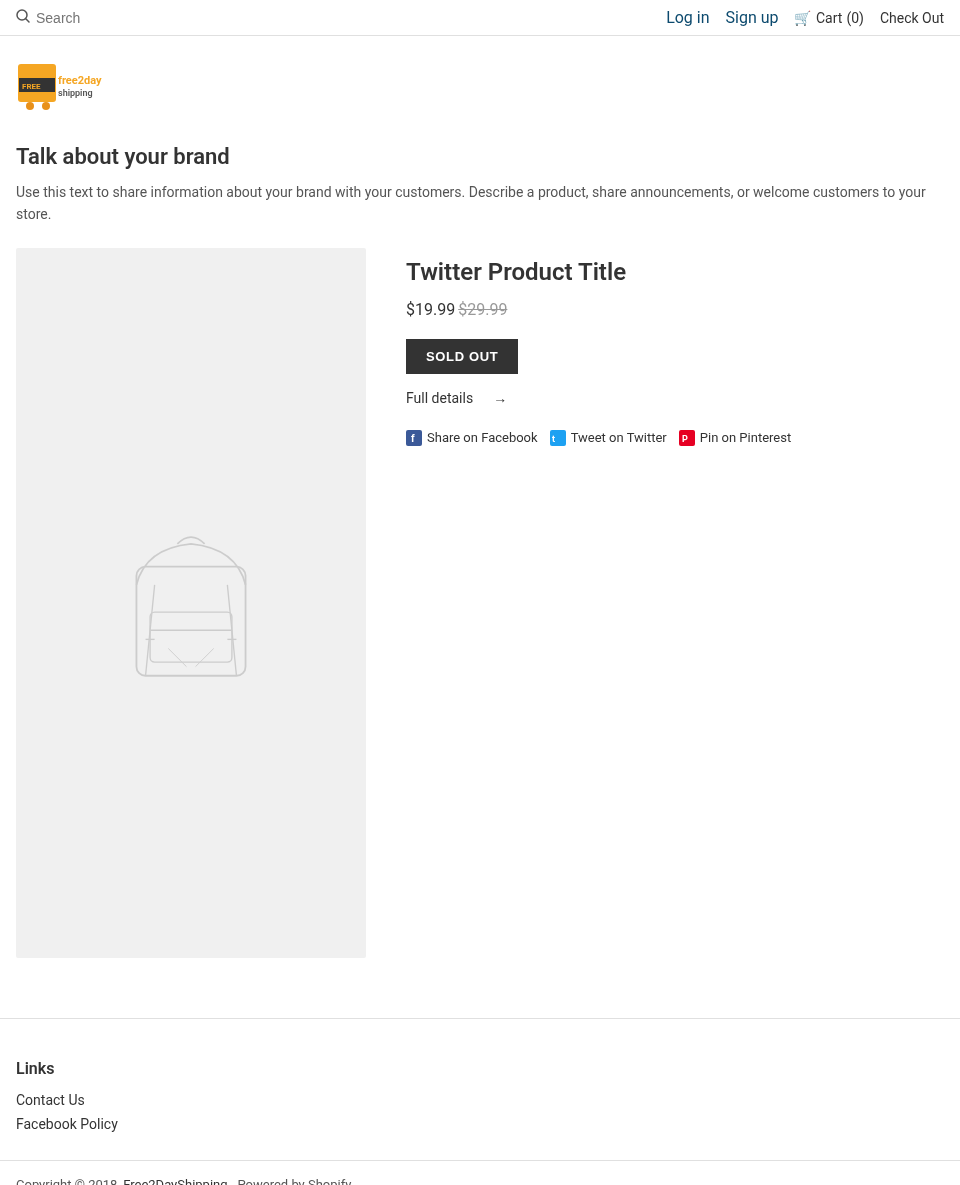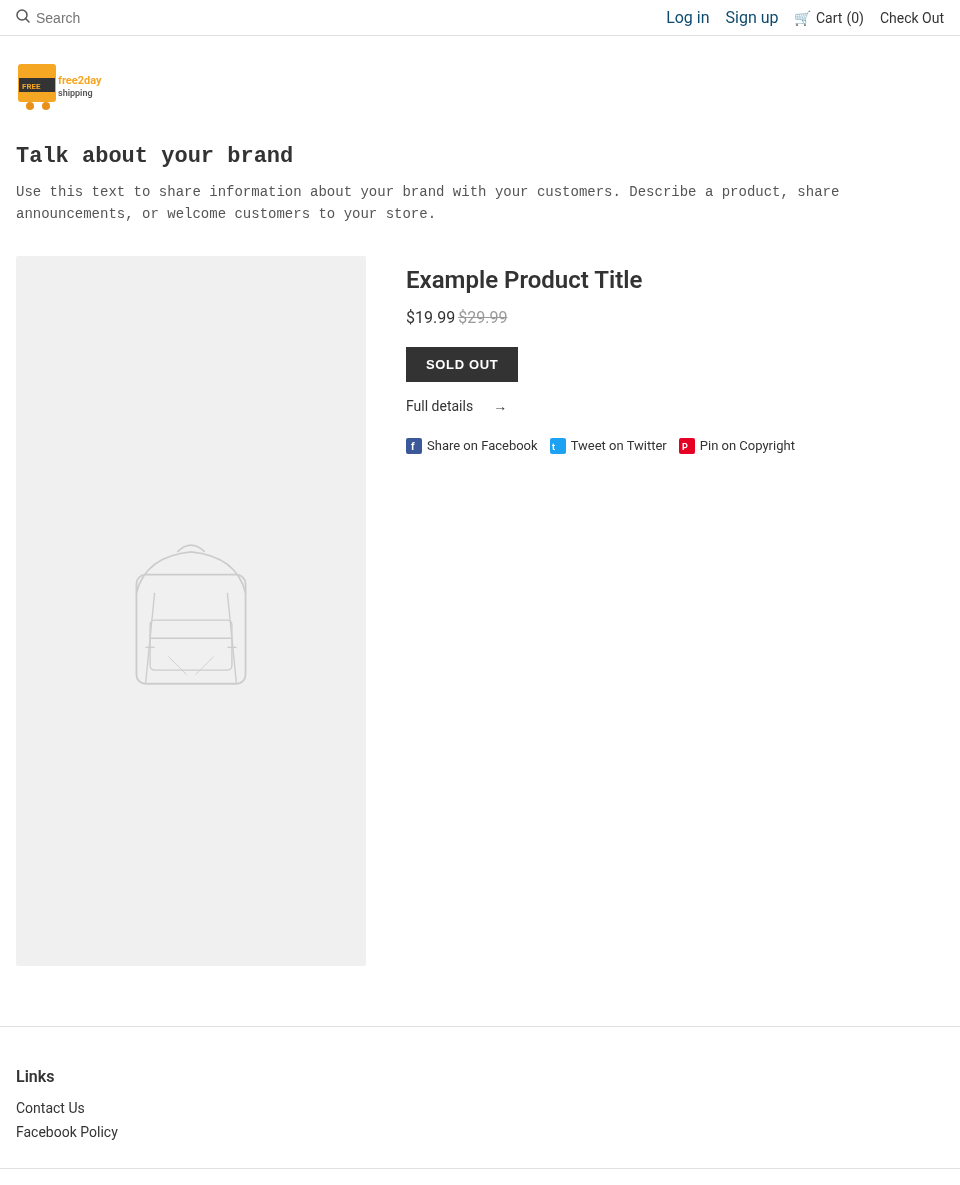--- a/index.html
+++ b/index.html
@@ -72,22 +72,21 @@
 
     
     .main-content {
       max-width: 960px;
       margin: 0 auto;
       padding: 20px 16px;
     }
 
     
     .brand-section {
-      margin-bottom: 30px;
-      font-family: Liberation Mono, monospace;
+      margin-bottom: 22px;
     }
     .brand-title {
       font-size: 22px;
       font-weight: 600;
       margin-bottom: 12px;
       color: #333;
     }
     .brand-description {
       font-size: 14px;
       color: #555;
@@ -286,21 +285,21 @@
 
         <line x1="50" y1="150" x2="60" y2="150" stroke="#aaa" stroke-width="1.5"></line>
         <line x1="140" y1="150" x2="150" y2="150" stroke="#aaa" stroke-width="1.5"></line>
 
         <line x1="75" y1="160" x2="95" y2="180" stroke="#aaa" stroke-width="1"></line>
         <line x1="105" y1="180" x2="125" y2="160" stroke="#aaa" stroke-width="1"></line>
       </svg>
     </div>
 
     <div class="product-info">
-      <h1 class="product-title">Example Product Title</h1>
+      <h1 class="product-title">Twitter Product Title</h1>
 
       <div class="product-price-row">
         <span class="price-current">$19.99</span>
         <span class="price-original">$29.99</span>
       </div>
 
       <div>
         <button class="sold-out-btn" disabled="">SOLD OUT</button>
       </div>
 
@@ -322,21 +321,21 @@
             <rect width="16" height="16" rx="2" fill="#1da1f2"></rect>
             <text x="2" y="12" font-size="9" fill="white" font-weight="bold">t</text>
           </svg>
           <span>Tweet on Twitter</span>
         </a>
         <a class="share-btn" href="#">
           <svg class="share-icon" viewBox="0 0 16 16" xmlns="http://www.w3.org/2000/svg">
             <rect width="16" height="16" rx="2" fill="#e60023"></rect>
             <text x="3" y="12" font-size="9" fill="white" font-weight="bold">P</text>
           </svg>
-          <span>Pin on Copyright</span>
+          <span>Pin on Pinterest</span>
         </a>
       </div>
     </div>
   </div>
 </div>
 
 <div class="footer-links">
   <h3 class="footer-links-title">Links</h3>
   <a class="footer-link" href="#">Contact Us</a>
   <a class="footer-link" href="#">Facebook Policy</a>

